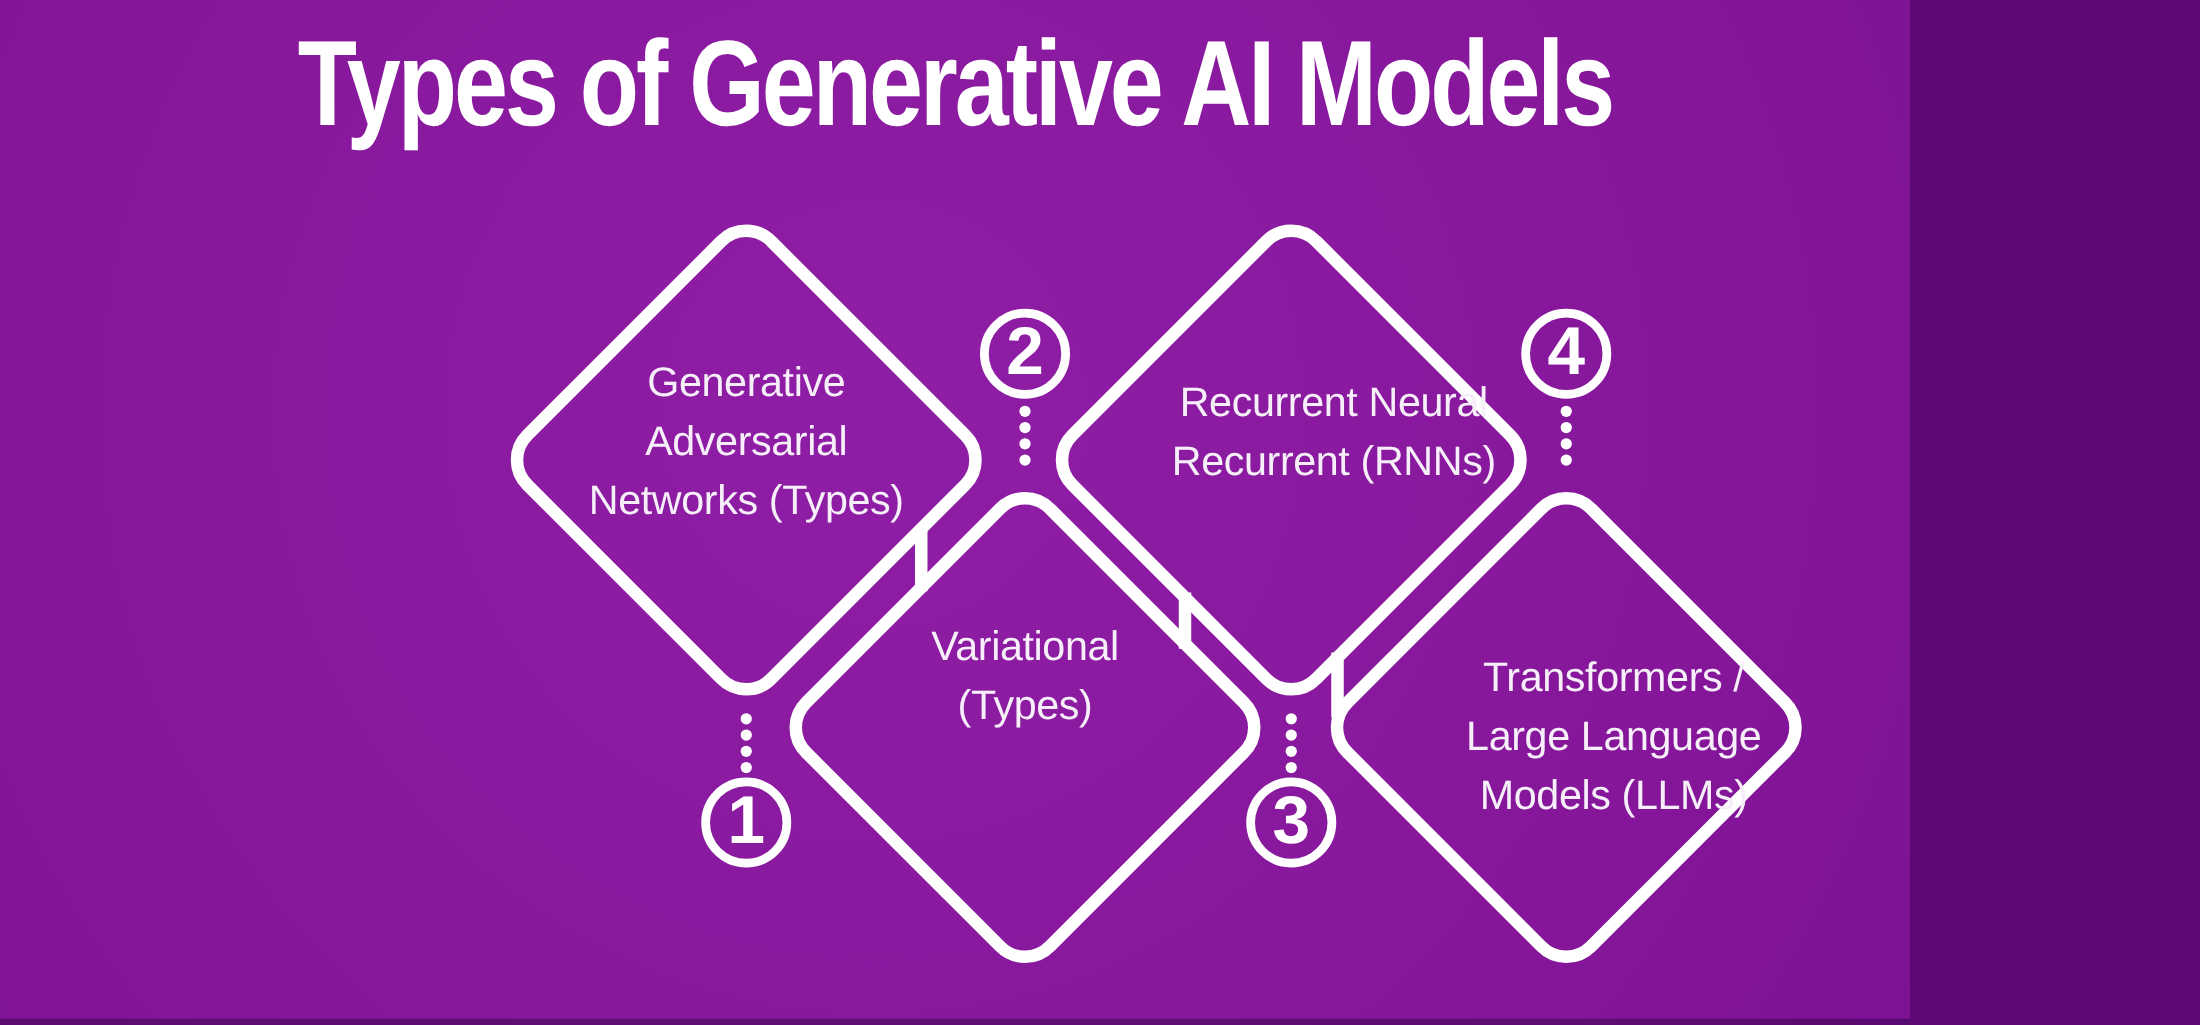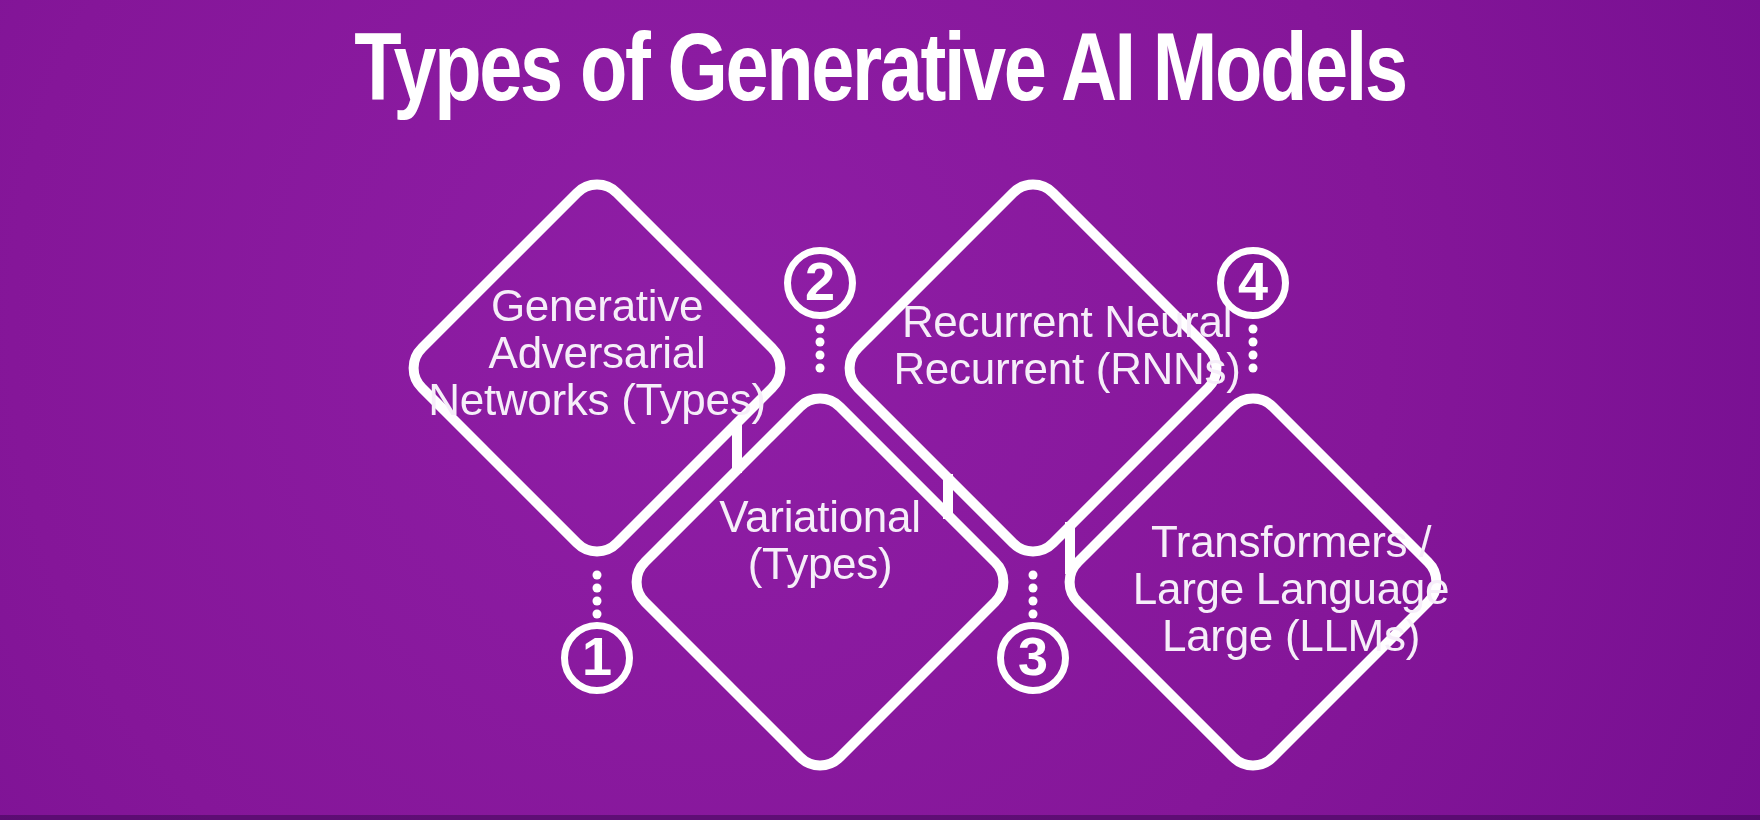--- a/index.html
+++ b/index.html
@@ -1,19 +1,19 @@
 <!DOCTYPE html>
 <html><head>
 <meta charset="utf-8">
 <style>
   html,body{margin:0;padding:0;background:#5c0877;}
   *{box-sizing:border-box;}
   .stage{
     position:relative;
-    width:1760px;height:820px;
+    width:1528px;height:820px;
     overflow:hidden;
     font-family:"Liberation Sans","DejaVu Sans",sans-serif;
   }
   .stage svg.art{position:absolute;inset:0;display:block;}
   .title{
     position:absolute;
     left:0;right:0;top:18px;
     margin:0;
     text-align:center;
     color:#ffffff;
@@ -26,21 +26,21 @@
     white-space:nowrap;
   }
   .diamond-label{
     position:absolute;
     display:flex;
     flex-direction:column;
     align-items:center;
     justify-content:flex-end;
     text-align:center;
     color:#f6eef9;
-    font-size:44px;
+    font-size:33px;
     letter-spacing:-0.3px;
     line-height:47px;
     font-weight:400;
     pointer-events:none;
   }
   .diamond-label span{display:block;white-space:nowrap;}
   .step-badge{
     position:absolute;
     width:72px;height:72px;
     border:7px solid #ffffff;
@@ -123,21 +123,21 @@
   </div>
 
   <div class="diamond-label" style="left:867px;top:298px;width:400px;">
     <span>Recurrent Neural</span>
     <span>Recurrent (RNNs)</span>
   </div>
 
   <div class="diamond-label" style="left:1091px;top:518px;width:400px;">
     <span>Transformers /</span>
     <span>Large Language</span>
-    <span>Large (LLMs)</span>
+    <span>Models (LLMs)</span>
   </div>
 
   <div class="step-badge" style="left:561px;top:622px;">
     <span>1</span>
   </div>
   <div class="step-badge" style="left:784px;top:247px;">
     <span>2</span>
   </div>
   <div class="step-badge" style="left:997px;top:622px;">
     <span>3</span>

